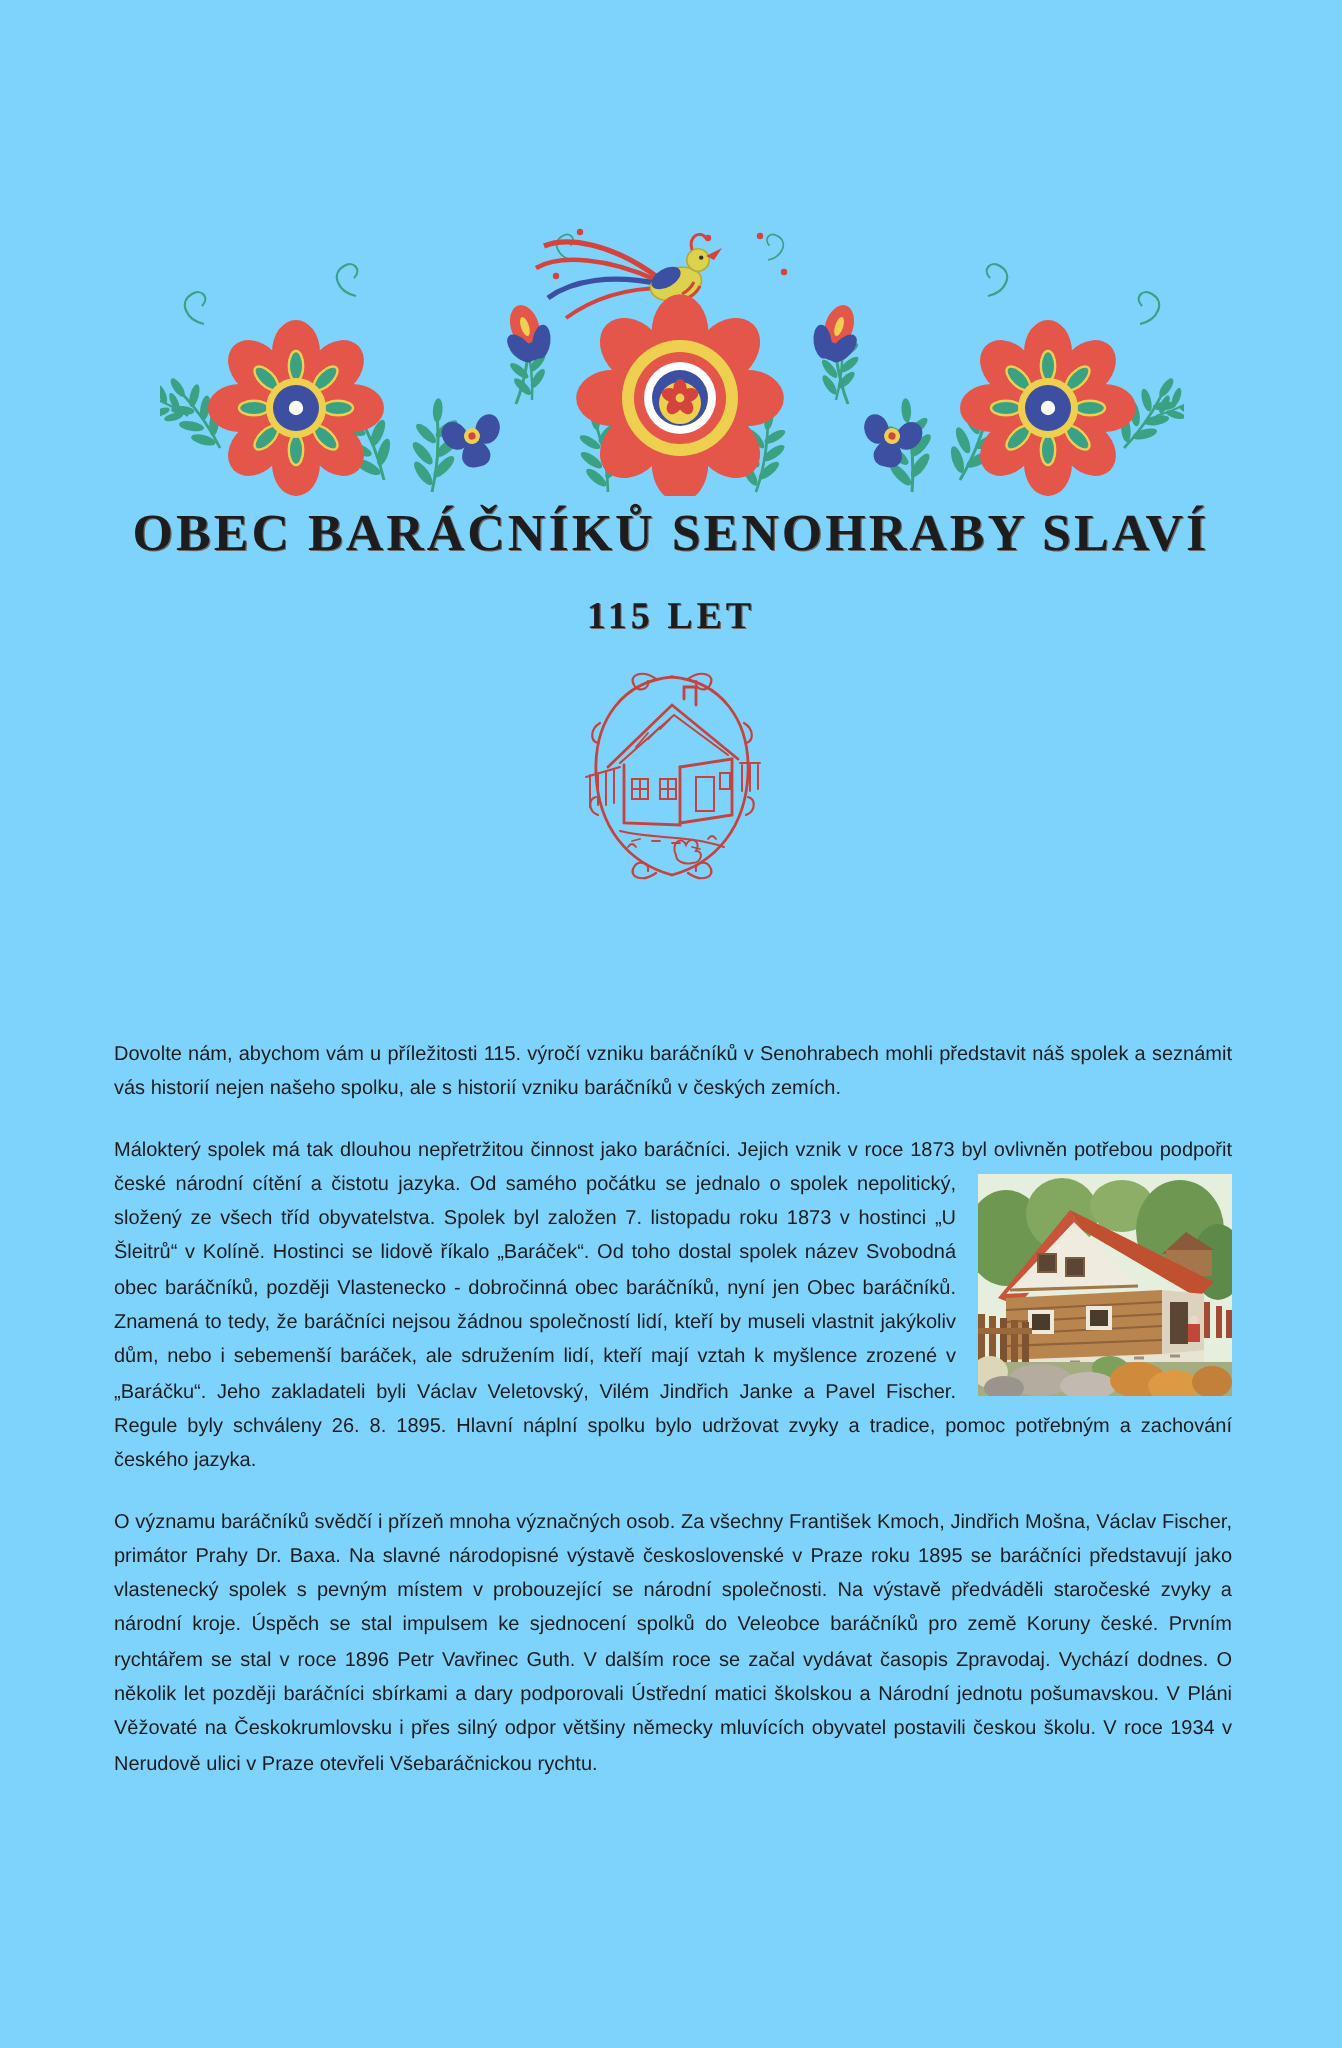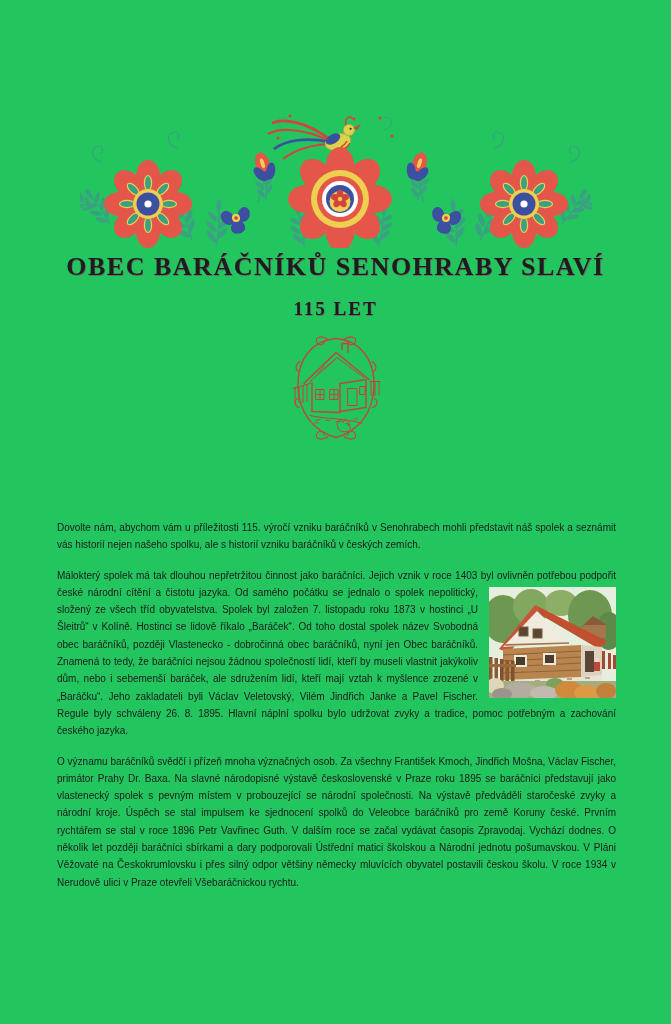--- a/index.html
+++ b/index.html
@@ -4,21 +4,21 @@
 <style>
   * { margin: 0; padding: 0; box-sizing: border-box; }
   html, body { background: #ffffff; }
   body {
     width: 671px; height: 1024px;
     font-family: "Liberation Sans", sans-serif;
     position: relative; overflow: hidden;
   }
   .page {
     position: absolute; inset: 0;
-    width: 671px; height: 1024px; background: #22c55e;
+    width: 671px; height: 1024px; background: #7dd3fc;
   }
   .ornament {
     position: absolute; top: 100px; left: 80px;
     width: 512px; height: 148px;
   }
   .ornament svg { display: block; width: 100%; height: 100%; }
   .title-block {
     position: absolute; top: 251px; left: 0; width: 671px;
     text-align: center; color: #1d1d1d;
     font-family: "Liberation Serif", serif; font-weight: 700;
@@ -214,21 +214,21 @@
       <path d="M24,84 C40,88 58,86 76,92" stroke-width="1"></path>
       <path d="M30,89 l4,-1 M40,89 l4,0 M50,90 l4,0 M60,92 l4,1" stroke-width="0.9"></path>
       <path d="M52,96 c-3,-6 3,-10 5,-5 c2,-5 8,-2 5,3 c4,0 3,6 -2,6 c-4,1 -8,-1 -8,-4" stroke-width="1"></path>
       <path d="M28,92 q2,-3 4,0 M68,88 q2,-3 4,0" stroke-width="0.9"></path>
     </svg>
   </div>
 
   <div class="content">
     <p><span>Dovolte nám, abychom vám u příležitosti 115. výročí vzniku baráčníků v Senohrabech mohli představit náš spolek a seznámit vás historií nejen našeho spolku, ale s historií vzniku baráčníků v českých zemích.</span></p>
 
-    <p><span>Málokterý spolek má tak dlouhou nepřetržitou činnost jako baráčníci. Jejich vznik v roce 1403 byl ovlivněn potřebou podpořit české národní cítění a čistotu jazyka. Od samého počátku se jednalo o spolek nepolitický, </span><span class="cottage-photo">
+    <p><span>Málokterý spolek má tak dlouhou nepřetržitou činnost jako baráčníci. Jejich vznik v roce 1873 byl ovlivněn potřebou podpořit české národní cítění a čistotu jazyka. Od samého počátku se jednalo o spolek nepolitický, </span><span class="cottage-photo">
           <svg viewBox="0 0 127 111" xmlns="http://www.w3.org/2000/svg">
         <rect width="127" height="111" fill="#e6eedd"></rect>
         <ellipse cx="14" cy="32" rx="20" ry="24" fill="#6e9852"></ellipse>
         <ellipse cx="42" cy="20" rx="18" ry="18" fill="#82a75e"></ellipse>
         <ellipse cx="72" cy="16" rx="16" ry="13" fill="#8cae66"></ellipse>
         <ellipse cx="101" cy="28" rx="22" ry="25" fill="#6e9852"></ellipse>
         <ellipse cx="120" cy="44" rx="13" ry="19" fill="#5d8a48"></ellipse>
         <path d="M92,40 L104,29 L118,38 Z" fill="#8a5a3a"></path>
         <rect x="94" y="38" width="23" height="13" fill="#a5764b"></rect>
         <polygon points="10,62 46,18 52,28 20,66" fill="#c8543a"></polygon>

